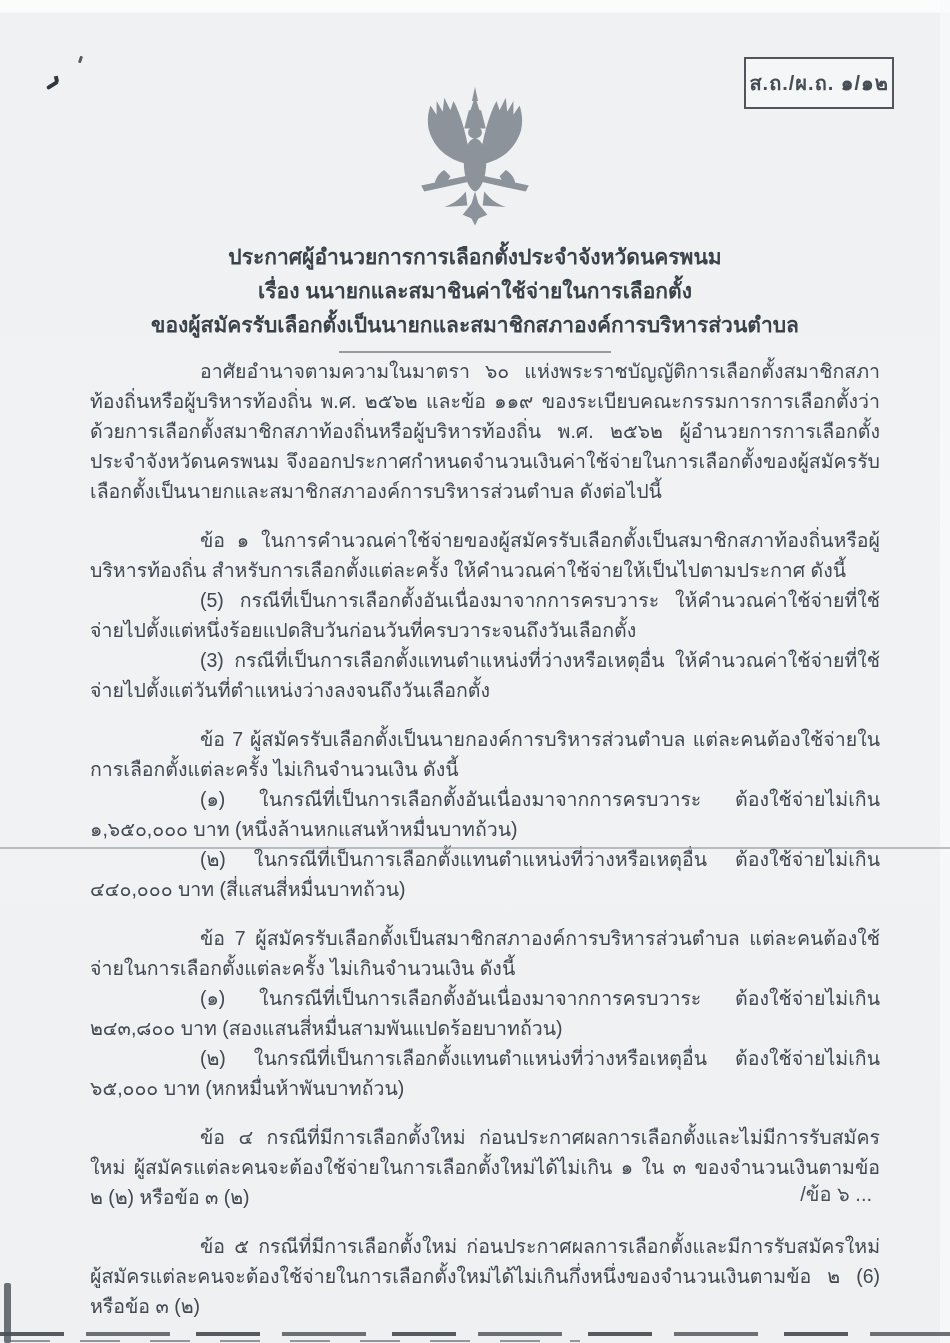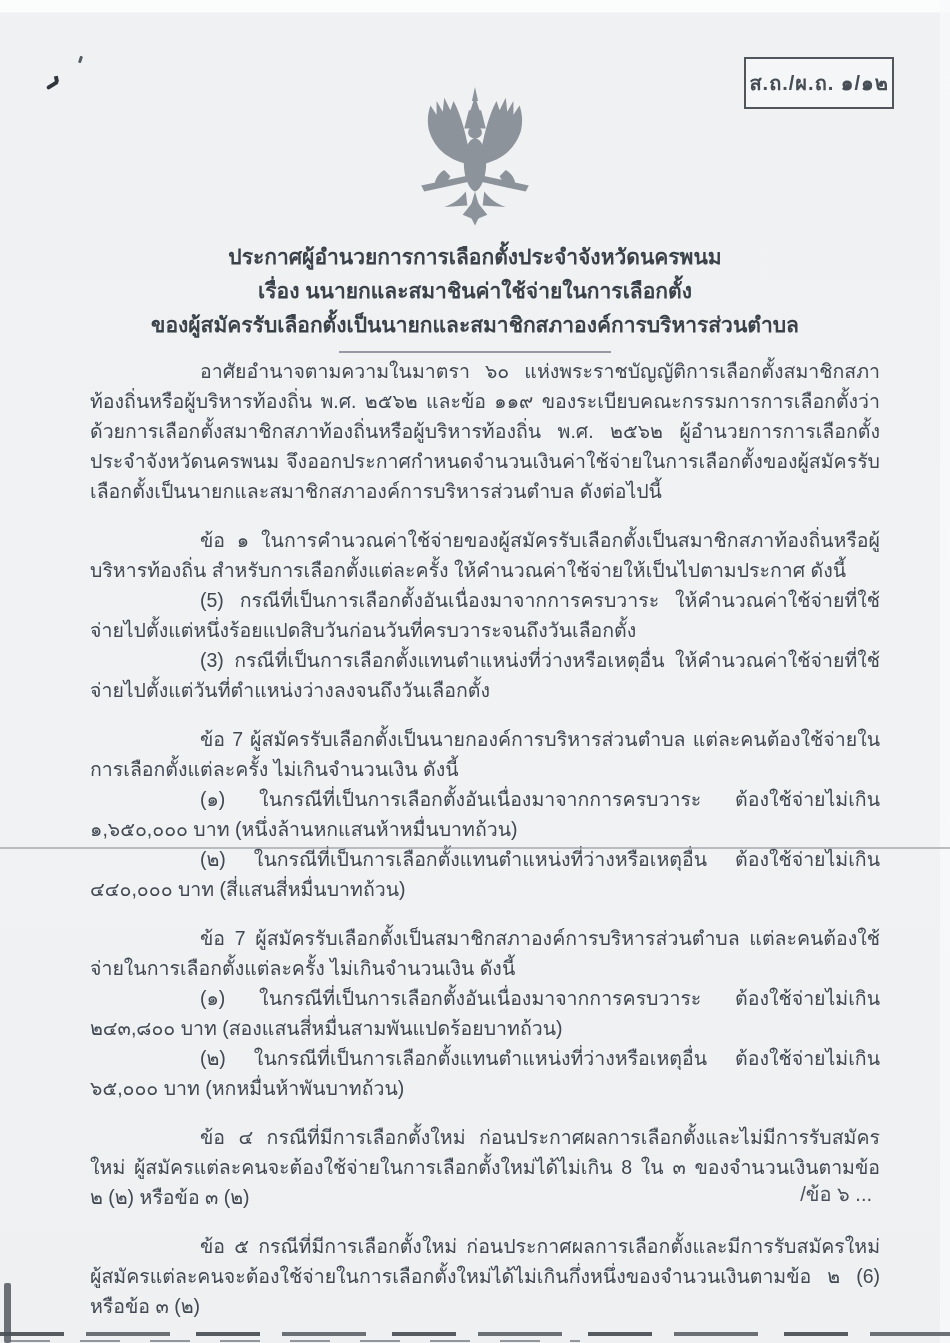--- a/index.html
+++ b/index.html
@@ -128,21 +128,21 @@
     <p class="para">อาศัยอำนาจตามความในมาตรา ๖๐ แห่งพระราชบัญญัติการเลือกตั้งสมาชิกสภาท้องถิ่นหรือผู้บริหารท้องถิ่น พ.ศ. ๒๕๖๒ และข้อ ๑๑๙ ของระเบียบคณะกรรมการการเลือกตั้งว่าด้วยการเลือกตั้งสมาชิกสภาท้องถิ่นหรือผู้บริหารท้องถิ่น พ.ศ. ๒๕๖๒ ผู้อำนวยการการเลือกตั้งประจำจังหวัดนครพนม จึงออกประกาศกำหนดจำนวนเงินค่าใช้จ่ายในการเลือกตั้งของผู้สมัครรับเลือกตั้งเป็นนายกและสมาชิกสภาองค์การบริหารส่วนตำบล ดังต่อไปนี้</p>
     <p class="para gap">ข้อ ๑  ในการคำนวณค่าใช้จ่ายของผู้สมัครรับเลือกตั้งเป็นสมาชิกสภาท้องถิ่นหรือผู้บริหารท้องถิ่น สำหรับการเลือกตั้งแต่ละครั้ง ให้คำนวณค่าใช้จ่ายให้เป็นไปตามประกาศ ดังนี้</p>
     <p class="para">(5) กรณีที่เป็นการเลือกตั้งอันเนื่องมาจากการครบวาระ ให้คำนวณค่าใช้จ่ายที่ใช้จ่ายไปตั้งแต่หนึ่งร้อยแปดสิบวันก่อนวันที่ครบวาระจนถึงวันเลือกตั้ง</p>
     <p class="para">(3) กรณีที่เป็นการเลือกตั้งแทนตำแหน่งที่ว่างหรือเหตุอื่น ให้คำนวณค่าใช้จ่ายที่ใช้จ่ายไปตั้งแต่วันที่ตำแหน่งว่างลงจนถึงวันเลือกตั้ง</p>
     <p class="para gap">ข้อ 7 ผู้สมัครรับเลือกตั้งเป็นนายกองค์การบริหารส่วนตำบล แต่ละคนต้องใช้จ่ายในการเลือกตั้งแต่ละครั้ง ไม่เกินจำนวนเงิน ดังนี้</p>
     <p class="para">(๑) ในกรณีที่เป็นการเลือกตั้งอันเนื่องมาจากการครบวาระ ต้องใช้จ่ายไม่เกิน ๑,๖๕๐,๐๐๐ บาท (หนึ่งล้านหกแสนห้าหมื่นบาทถ้วน)</p>
     <p class="para">(๒) ในกรณีที่เป็นการเลือกตั้งแทนตำแหน่งที่ว่างหรือเหตุอื่น ต้องใช้จ่ายไม่เกิน ๔๔๐,๐๐๐ บาท (สี่แสนสี่หมื่นบาทถ้วน)</p>
     <p class="para gap">ข้อ 7 ผู้สมัครรับเลือกตั้งเป็นสมาชิกสภาองค์การบริหารส่วนตำบล แต่ละคนต้องใช้จ่ายในการเลือกตั้งแต่ละครั้ง ไม่เกินจำนวนเงิน ดังนี้</p>
     <p class="para">(๑) ในกรณีที่เป็นการเลือกตั้งอันเนื่องมาจากการครบวาระ ต้องใช้จ่ายไม่เกิน ๒๔๓,๘๐๐ บาท (สองแสนสี่หมื่นสามพันแปดร้อยบาทถ้วน)</p>
     <p class="para">(๒) ในกรณีที่เป็นการเลือกตั้งแทนตำแหน่งที่ว่างหรือเหตุอื่น ต้องใช้จ่ายไม่เกิน ๖๕,๐๐๐ บาท (หกหมื่นห้าพันบาทถ้วน)</p>
-    <p class="para gap">ข้อ ๔ กรณีที่มีการเลือกตั้งใหม่ ก่อนประกาศผลการเลือกตั้งและไม่มีการรับสมัครใหม่ ผู้สมัครแต่ละคนจะต้องใช้จ่ายในการเลือกตั้งใหม่ได้ไม่เกิน 8 ใน ๓ ของจำนวนเงินตามข้อ ๒ (๒) หรือข้อ ๓ (๒)</p>
+    <p class="para gap">ข้อ ๔ กรณีที่มีการเลือกตั้งใหม่ ก่อนประกาศผลการเลือกตั้งและไม่มีการรับสมัครใหม่ ผู้สมัครแต่ละคนจะต้องใช้จ่ายในการเลือกตั้งใหม่ได้ไม่เกิน ๑ ใน ๓ ของจำนวนเงินตามข้อ ๒ (๒) หรือข้อ ๓ (๒)</p>
     <p class="para gap">ข้อ ๕ กรณีที่มีการเลือกตั้งใหม่ ก่อนประกาศผลการเลือกตั้งและมีการรับสมัครใหม่ ผู้สมัครแต่ละคนจะต้องใช้จ่ายในการเลือกตั้งใหม่ได้ไม่เกินกึ่งหนึ่งของจำนวนเงินตามข้อ ๒ (6) หรือข้อ ๓ (๒)</p>
   </div>
 
   <div class="fold-line"></div>
 
   <div class="footer-note">/ข้อ ๖ ...</div>
 
   <div class="bottom-scan-line"></div>
   <div class="bottom-scan-line-2"></div>
   <div class="left-strip"></div>

